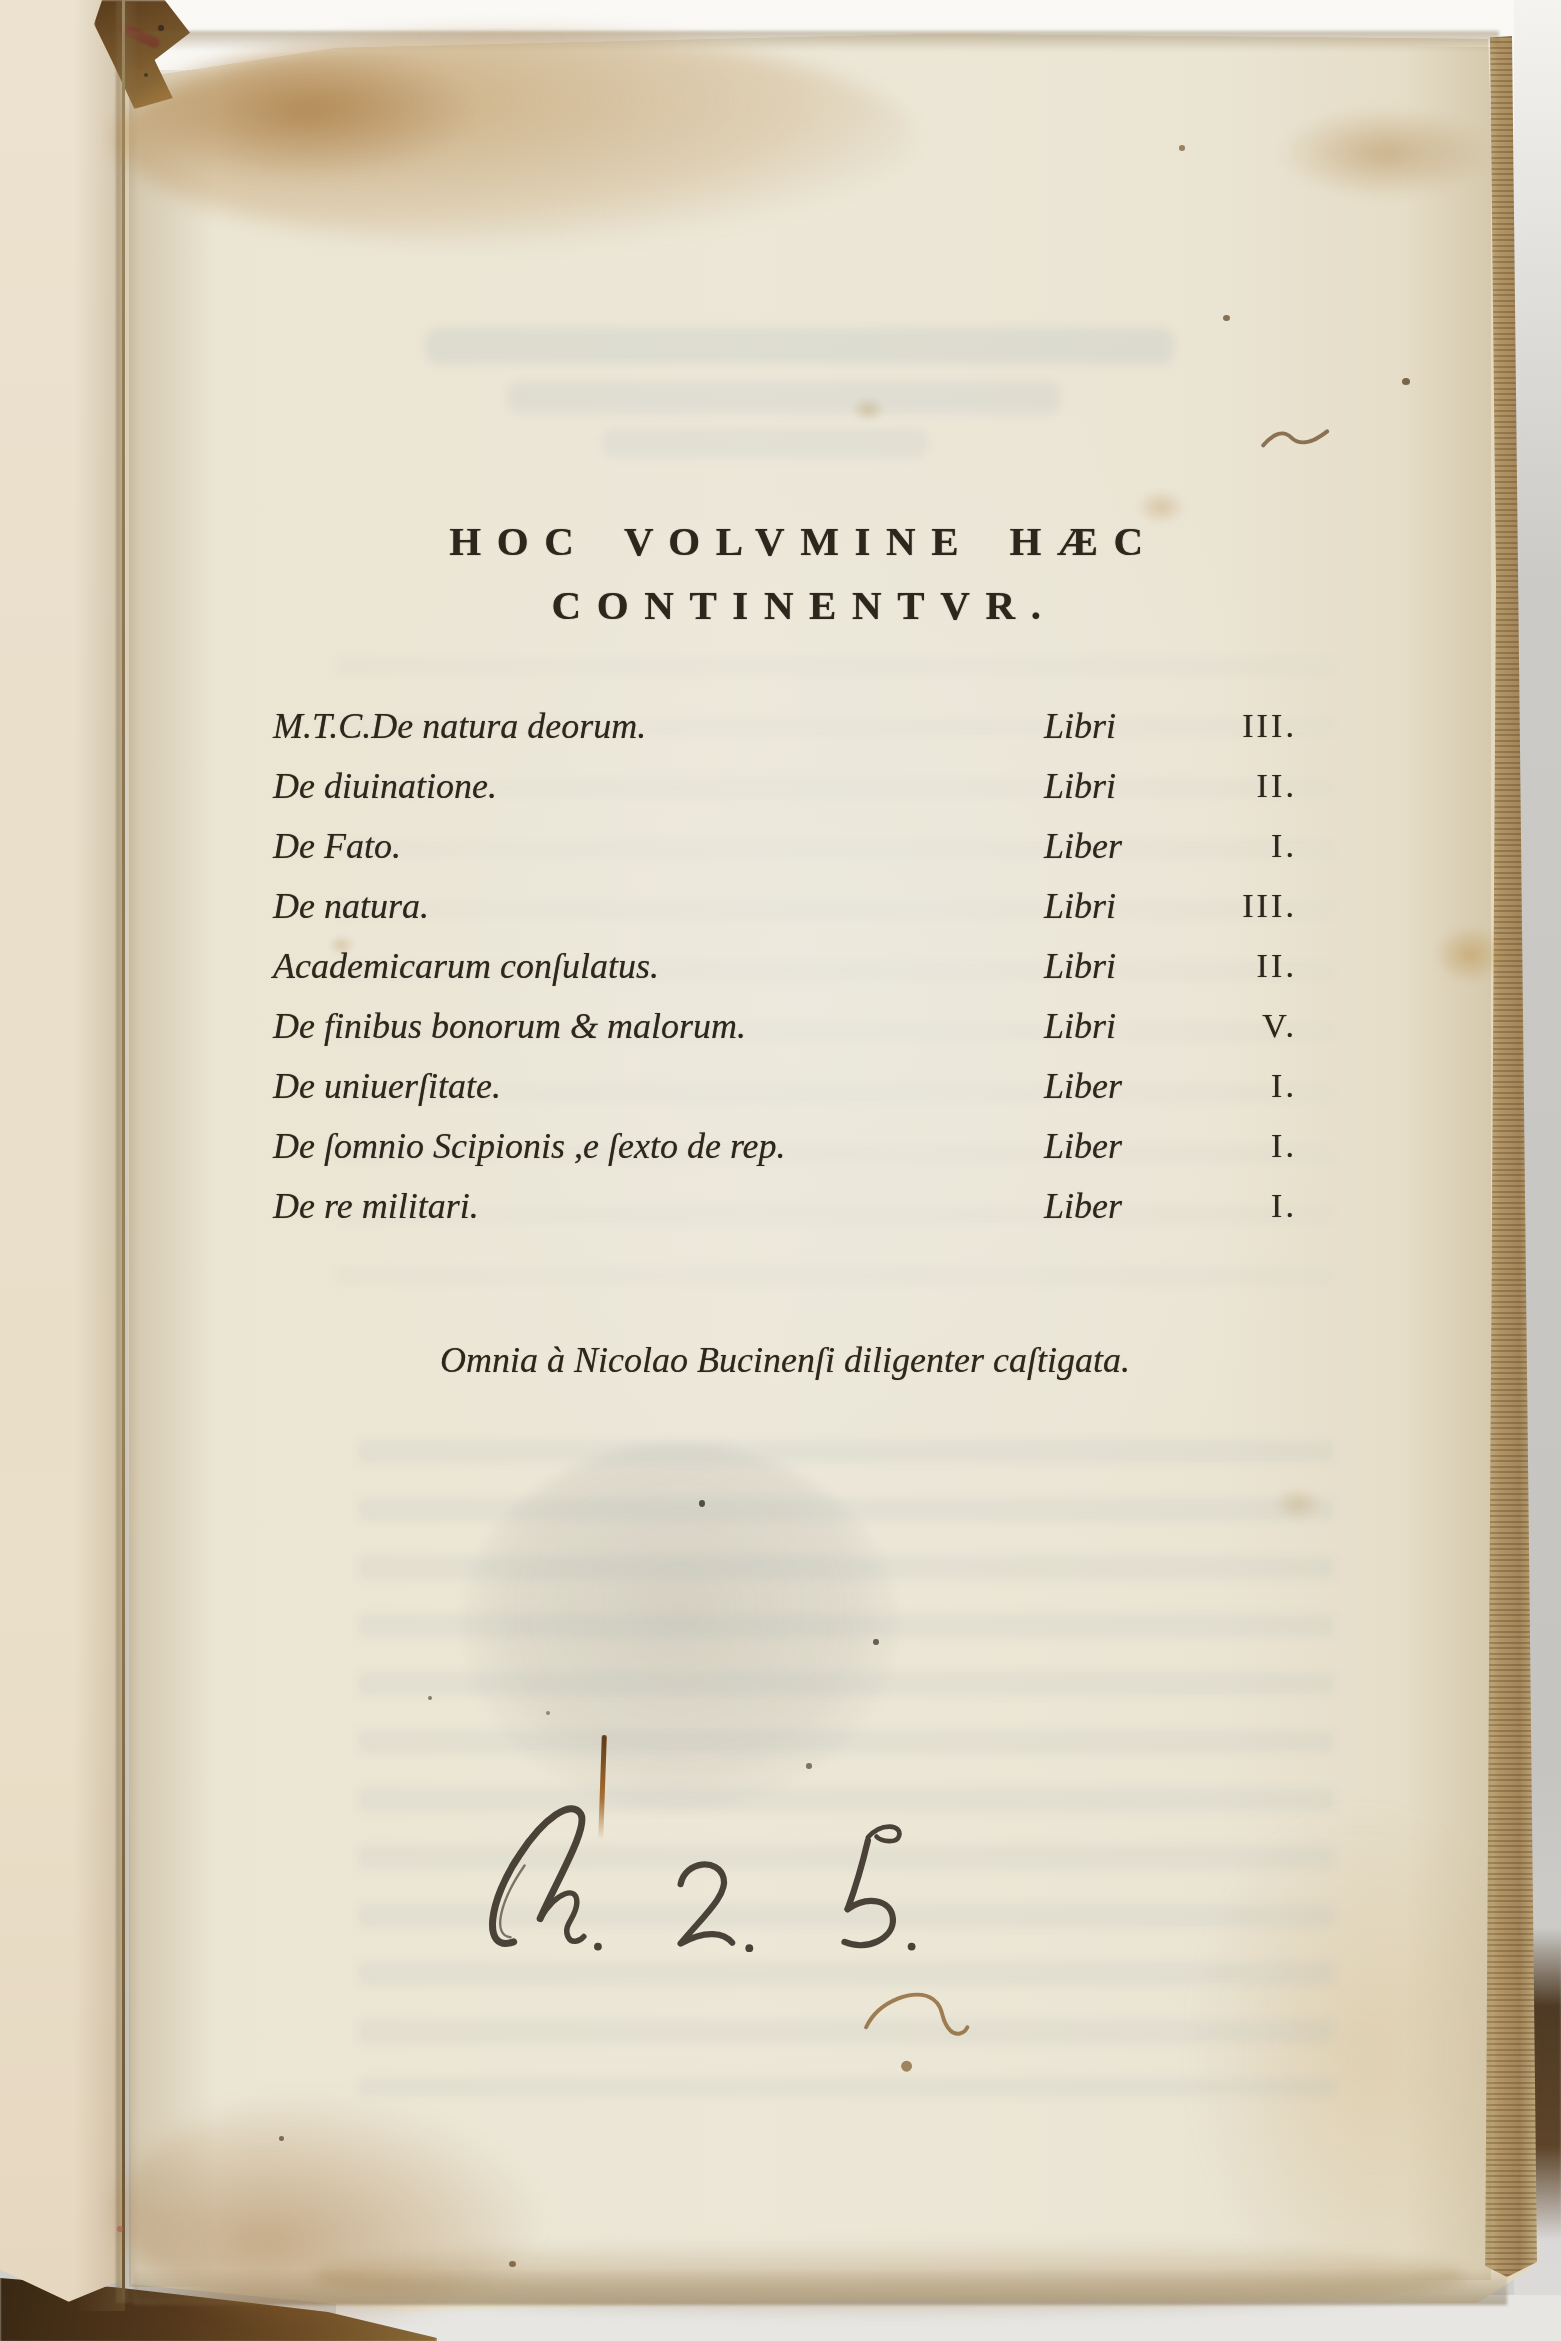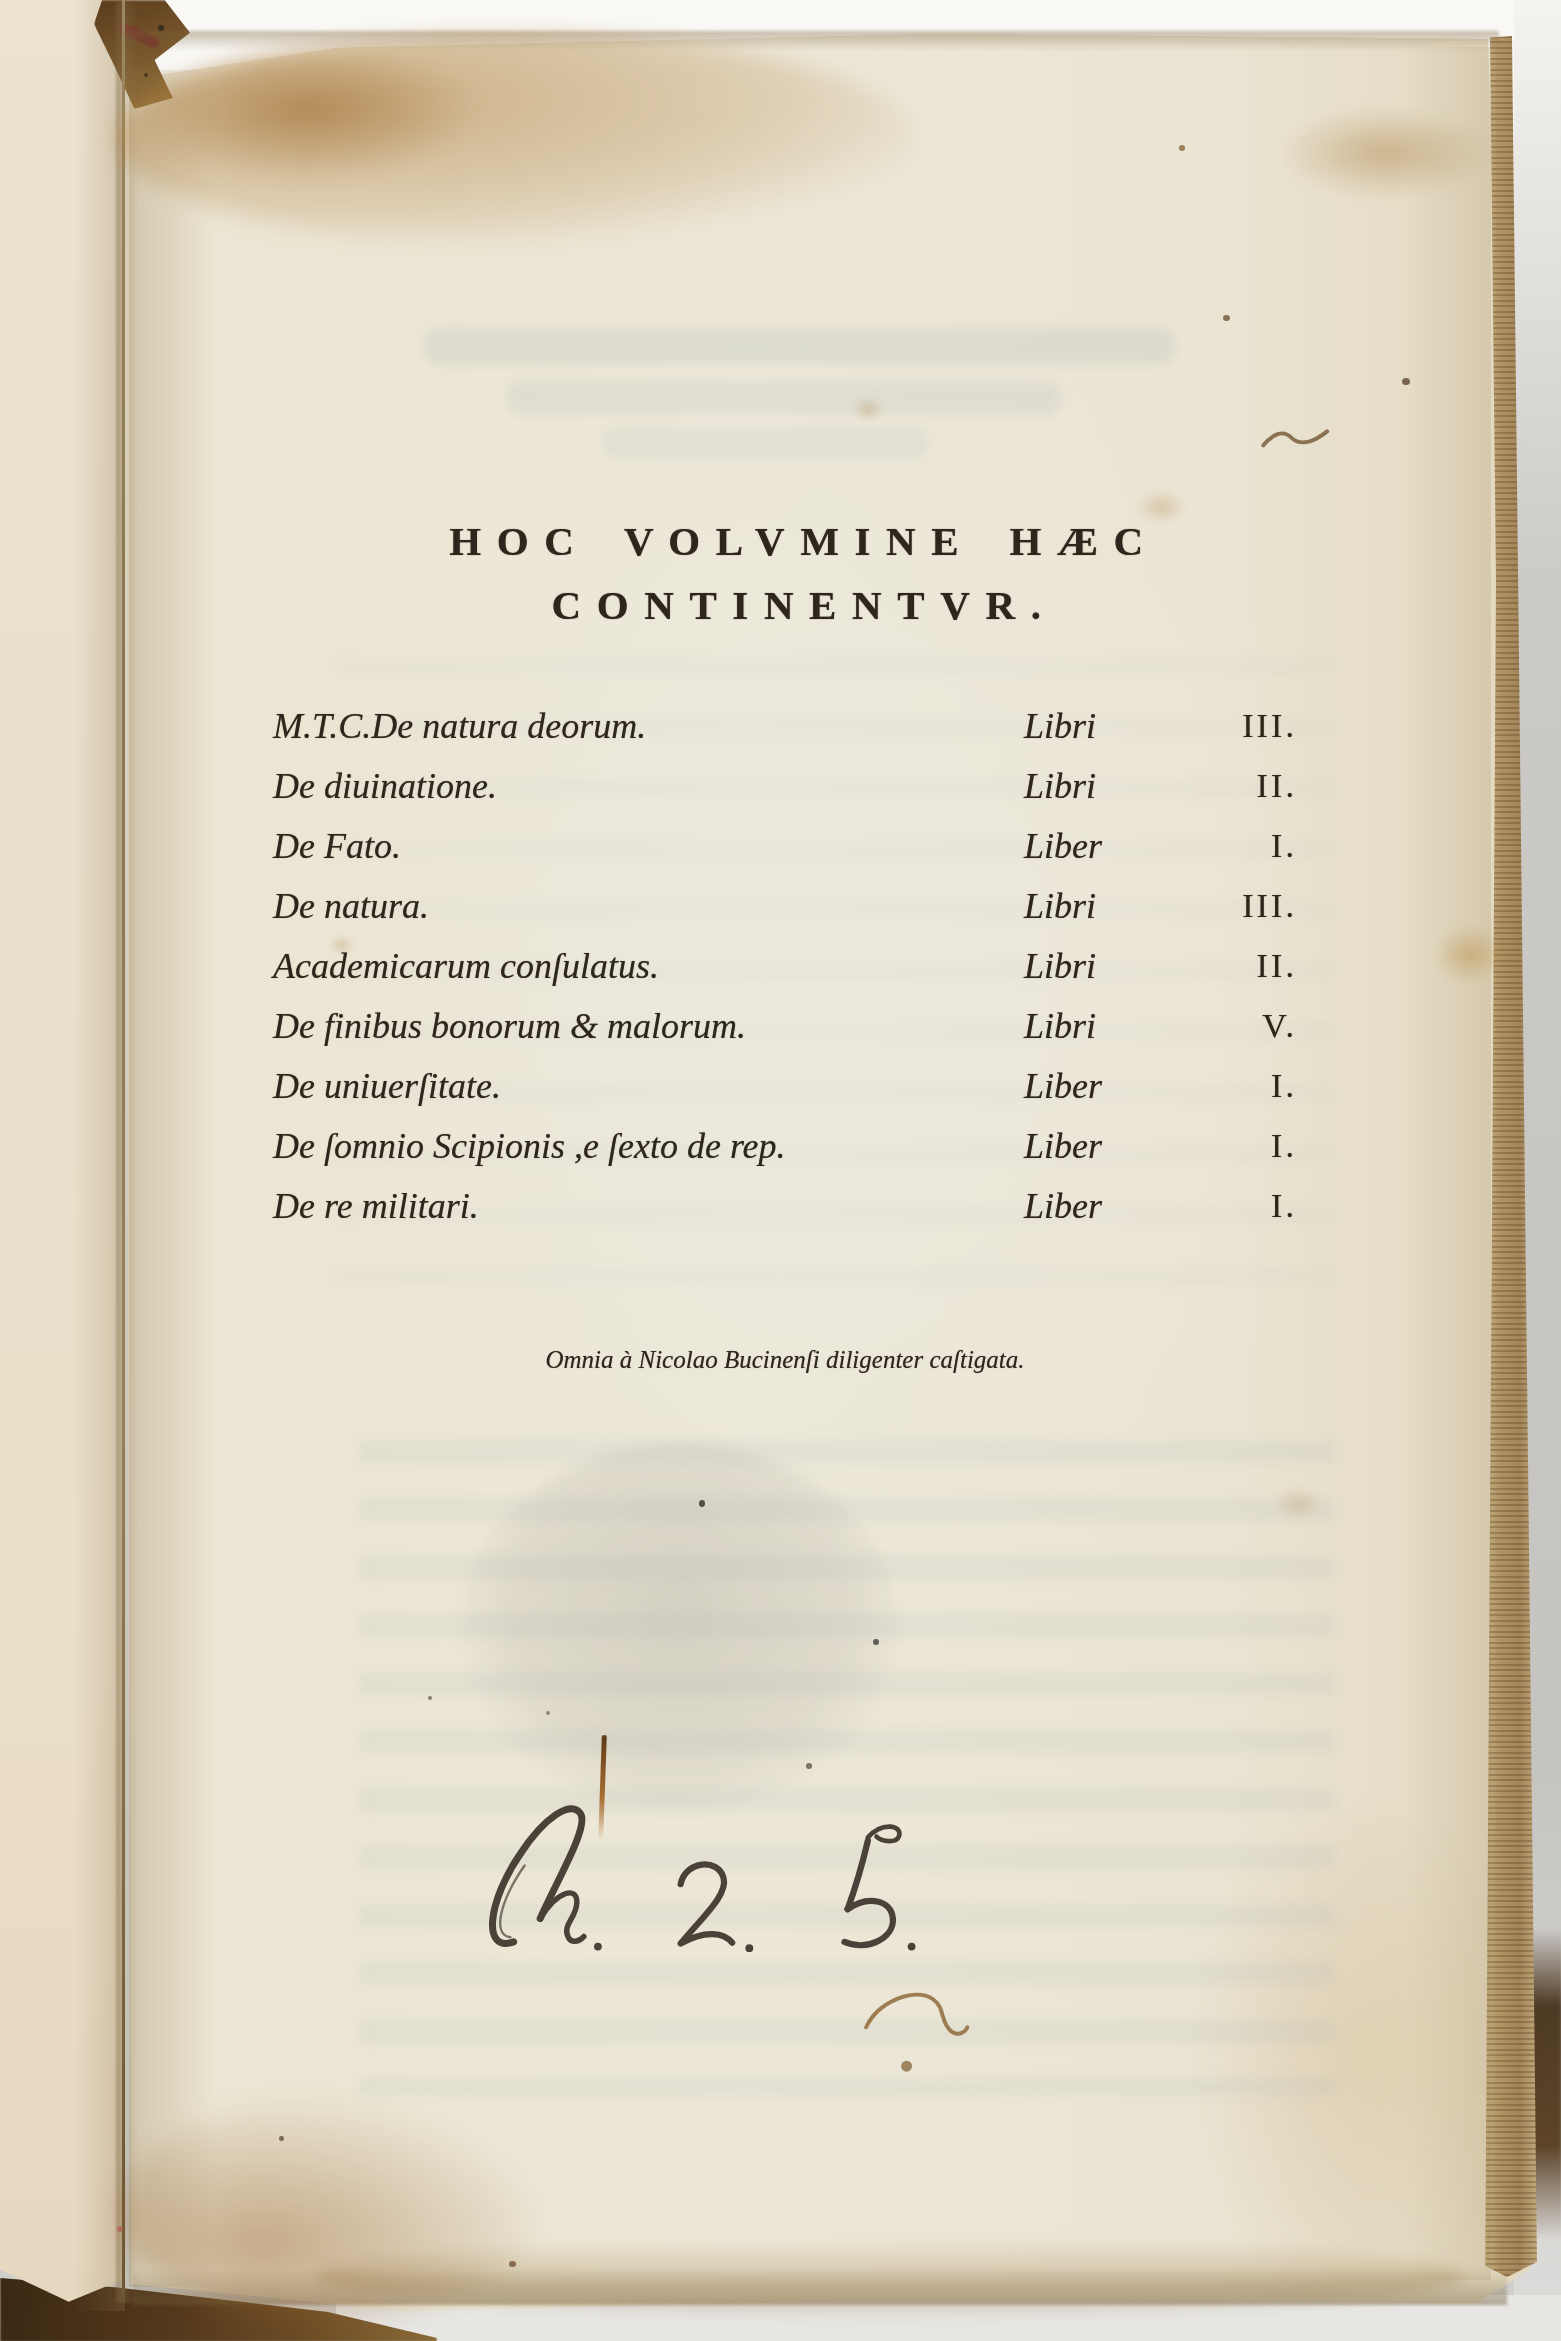--- a/index.html
+++ b/index.html
@@ -80,29 +80,29 @@
 
   
   .printwrap{position:absolute;left:0;top:0;width:1561px;height:2342px;color:#2d261c;}
   .heading{position:absolute;left:273px;top:509px;width:1062px;text-align:center;
     font-size:41px;font-weight:700;letter-spacing:15.6px;word-spacing:9.4px;line-height:64px;
     text-shadow:0 0 1.1px rgba(45,38,28,.7);}
   .toc{position:absolute;left:273px;top:696px;width:1024px;}
   .toc-row{position:relative;height:60px;font-style:italic;font-size:36px;line-height:60px;
     text-shadow:0 0 0.9px rgba(45,38,28,.6);}
   .toc-title{position:absolute;left:0;white-space:nowrap;}
-  .toc-label{position:absolute;left:751px;}
+  .toc-label{position:absolute;left:771px;}
   .toc-num{position:absolute;right:0;width:117px;text-align:right;font-style:normal;
     letter-spacing:3.1px;font-size:34px;}
   .toc-row.inline{font-size:37px;letter-spacing:0.4px;}
   .toc-row.inline .toc-title,.toc-row.inline .toc-label,.toc-row.inline .toc-num{
     position:static;display:inline;width:auto;font-size:inherit;letter-spacing:inherit;}
   .toc-row.inline .toc-num{font-style:italic;}
   .colophon{position:absolute;left:273px;top:1329px;width:1024px;text-align:center;
-    font-style:italic;font-size:25px;line-height:62px;text-shadow:0 0 0.9px rgba(45,38,28,.6);}
+    font-style:italic;font-size:36px;line-height:62px;text-shadow:0 0 0.9px rgba(45,38,28,.6);}
 
   
   .ink-vertical{position:absolute;left:600px;top:1735px;width:4.7px;height:105px;
     background:linear-gradient(180deg,#5e3a16,#a96f32 60%,rgba(169,111,50,0));
     border-radius:2.3px;transform:rotate(2deg);filter:blur(0.4px);}
   .speck{position:absolute;border-radius:50%;}
 </style>
 </head>
 <body>
 

